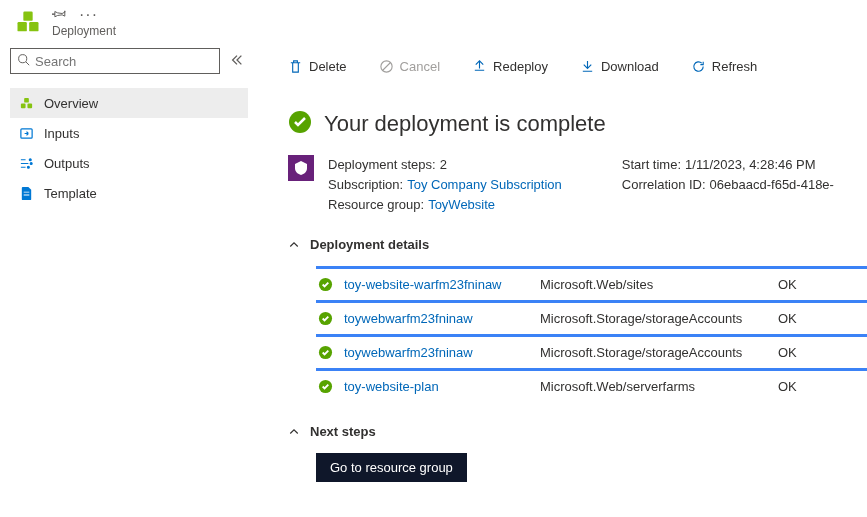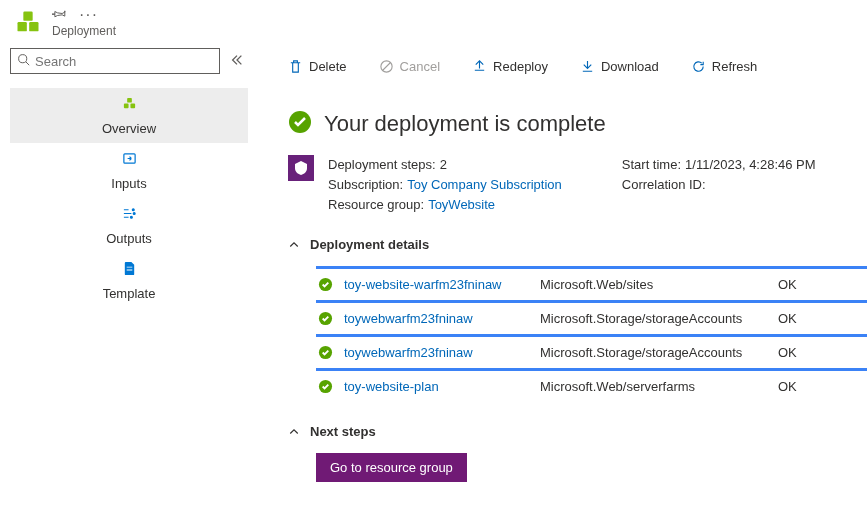--- a/index.html
+++ b/index.html
@@ -64,21 +64,20 @@
     }
     .collapse-chevron { color:#605e5c; padding:0 4px; cursor:pointer;}
     .nav { margin-top: 14px;}
     .nav-item {
       display: flex;
       align-items: center;
       gap: 10px;
       padding: 7px 8px;
       cursor: pointer;
       font-size: 13px;
-      flex-direction: column;
     }
     .nav-item.selected {
       background: #ededed;
     }
     .nav-icon { width: 16px; height: 16px; display:flex; align-items:center; justify-content:center;}
     .main {
       flex: 1;
       padding: 2px 0 0 30px;
       overflow-x: hidden;
     }
@@ -117,21 +116,21 @@
     .col-resource { flex: 0 0 224px; padding-left:28px;}
     .col-type { flex: 0 0 238px;}
     .col-status { flex:1;}
     .trow {
       display:flex; align-items:center; padding:8px 0;
       border-top:3px solid #3b82f6; font-size:13px;
     }
     .status-dot { width:18px; margin-right:10px; display:flex; justify-content:center;}
     .resource-link { color:#0067b8; cursor:pointer;}
     .primary-btn {
-      background:#701a75; color:#fff; border:none;
+      background:#0f172a; color:#fff; border:none;
       padding:7px 14px; font-size:13px; cursor:pointer;
       margin: 14px 0 0 28px; font-family:inherit;
     }
   </style>
 </head>
 <body>
 
 <div class="header">
   <div class="header-icon">
     <svg viewBox="0 0 24 24" width="28" height="28">
@@ -285,20 +284,21 @@
             <span class="kval-link">ToyWebsite</span>
           </div>
         </div>
         <div class="detail-col">
           <div class="kv">
             <span class="klabel">Start time:</span>
             <span>1/11/2023, 4:28:46 PM</span>
           </div>
           <div class="kv">
             <span class="klabel">Correlation ID:</span>
+            <span>06ebaacd-f65d-418e-</span>
           </div>
         </div>
       </div>
     </div>
 
     <div class="section-head">
       <span class="chev">
         <svg width="12" height="12" viewBox="0 0 16 16" fill="none" stroke="#323130" stroke-width="1.5">
             <path d="M3 10l5-5 5 5"></path>
           </svg>

